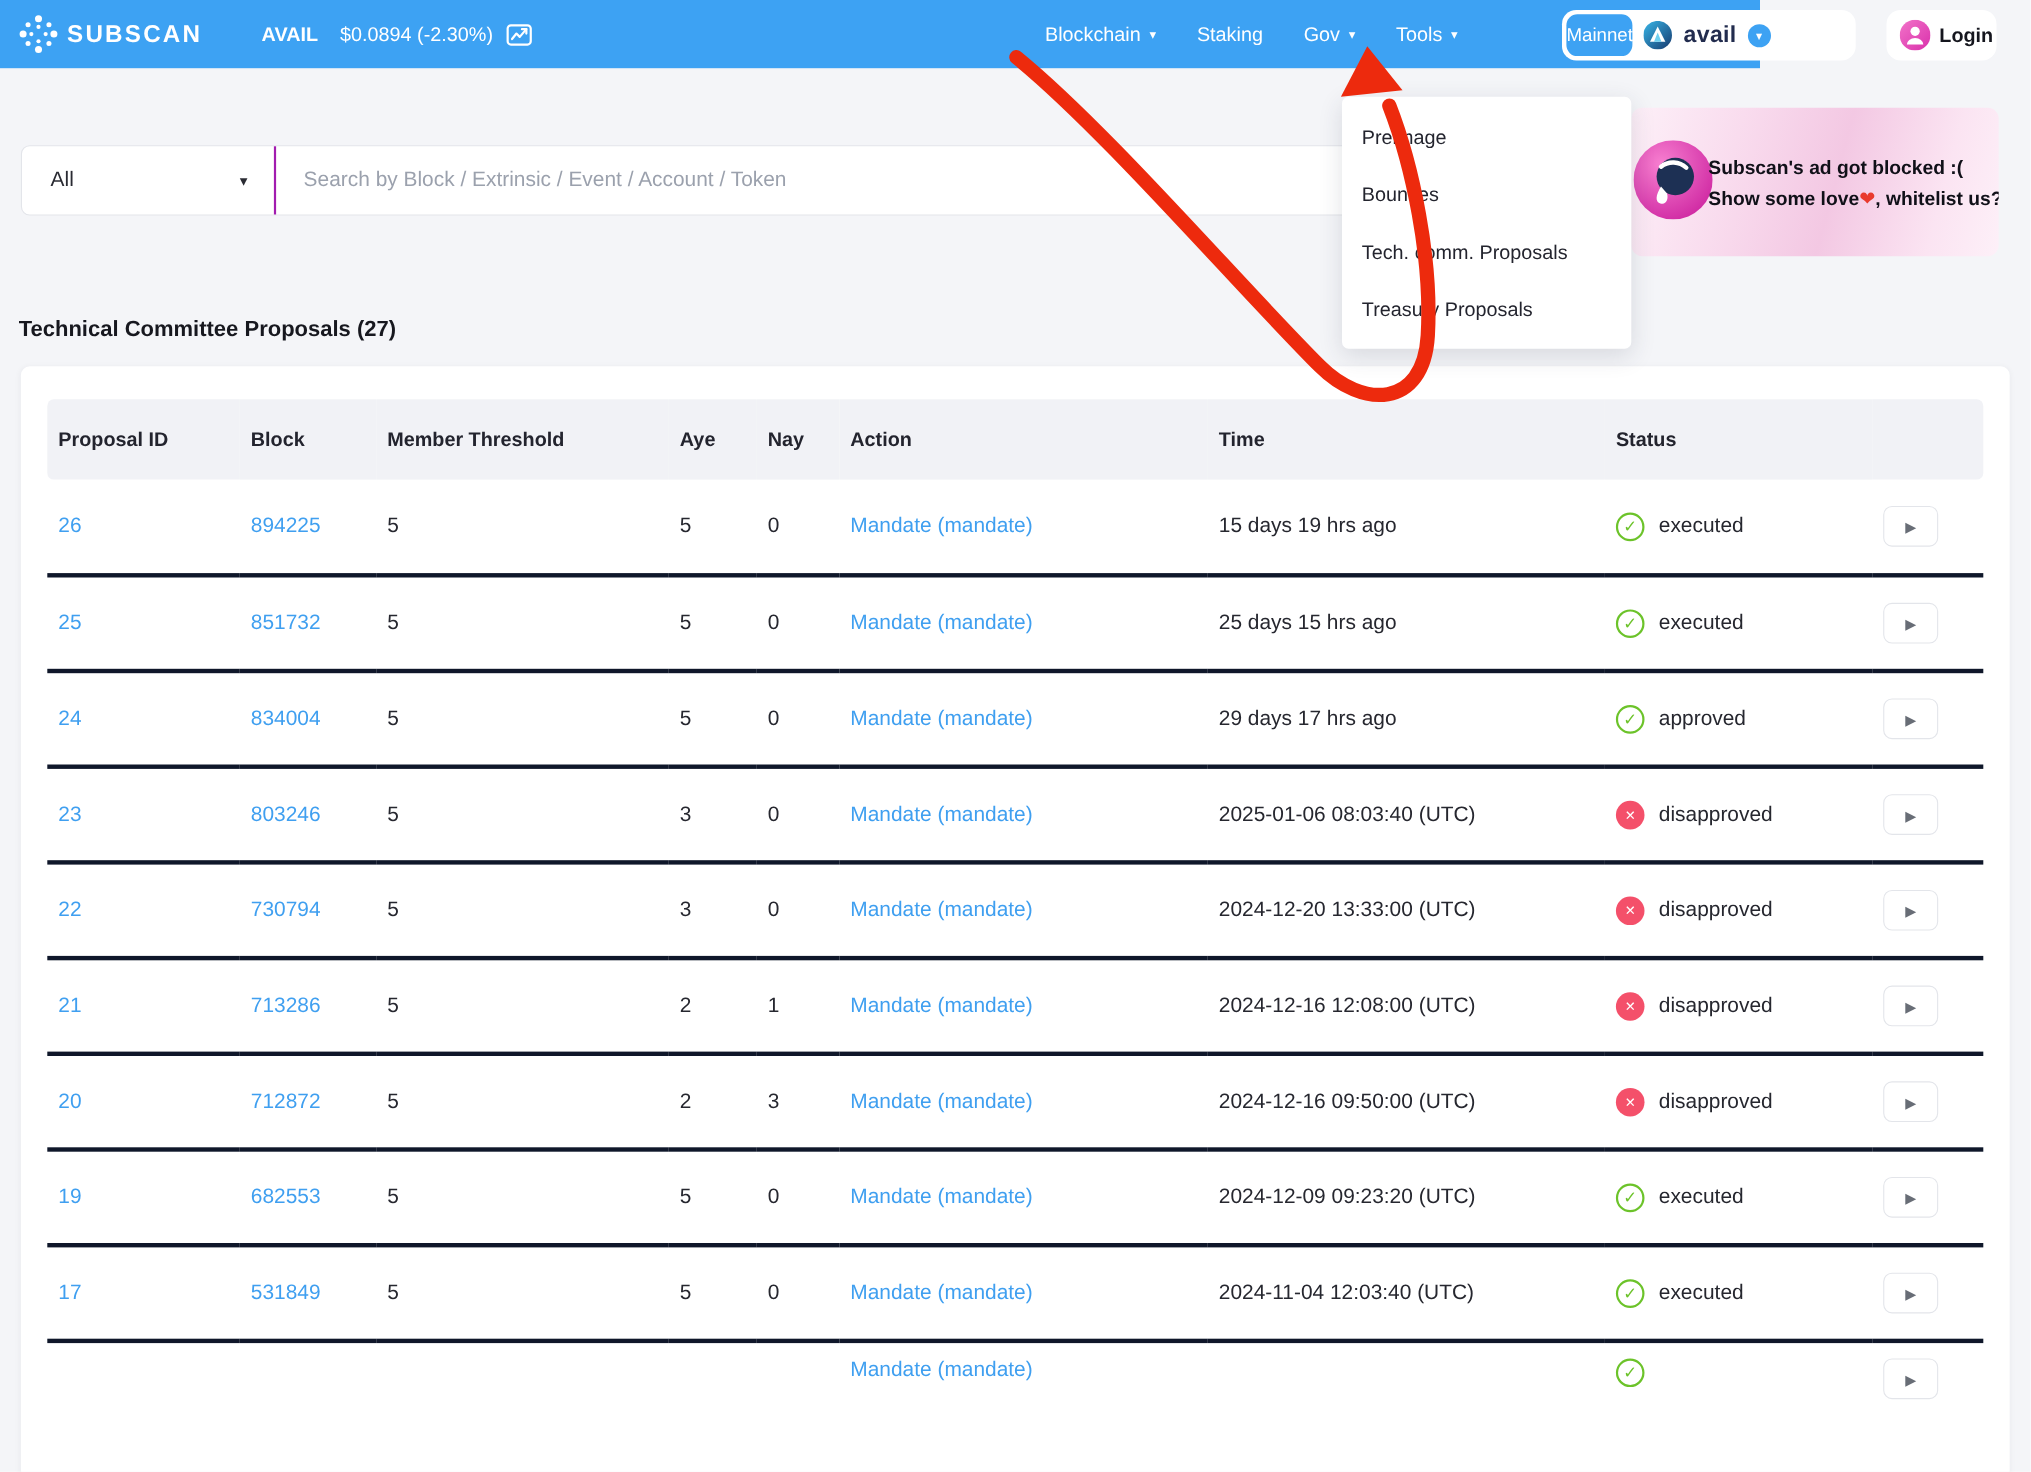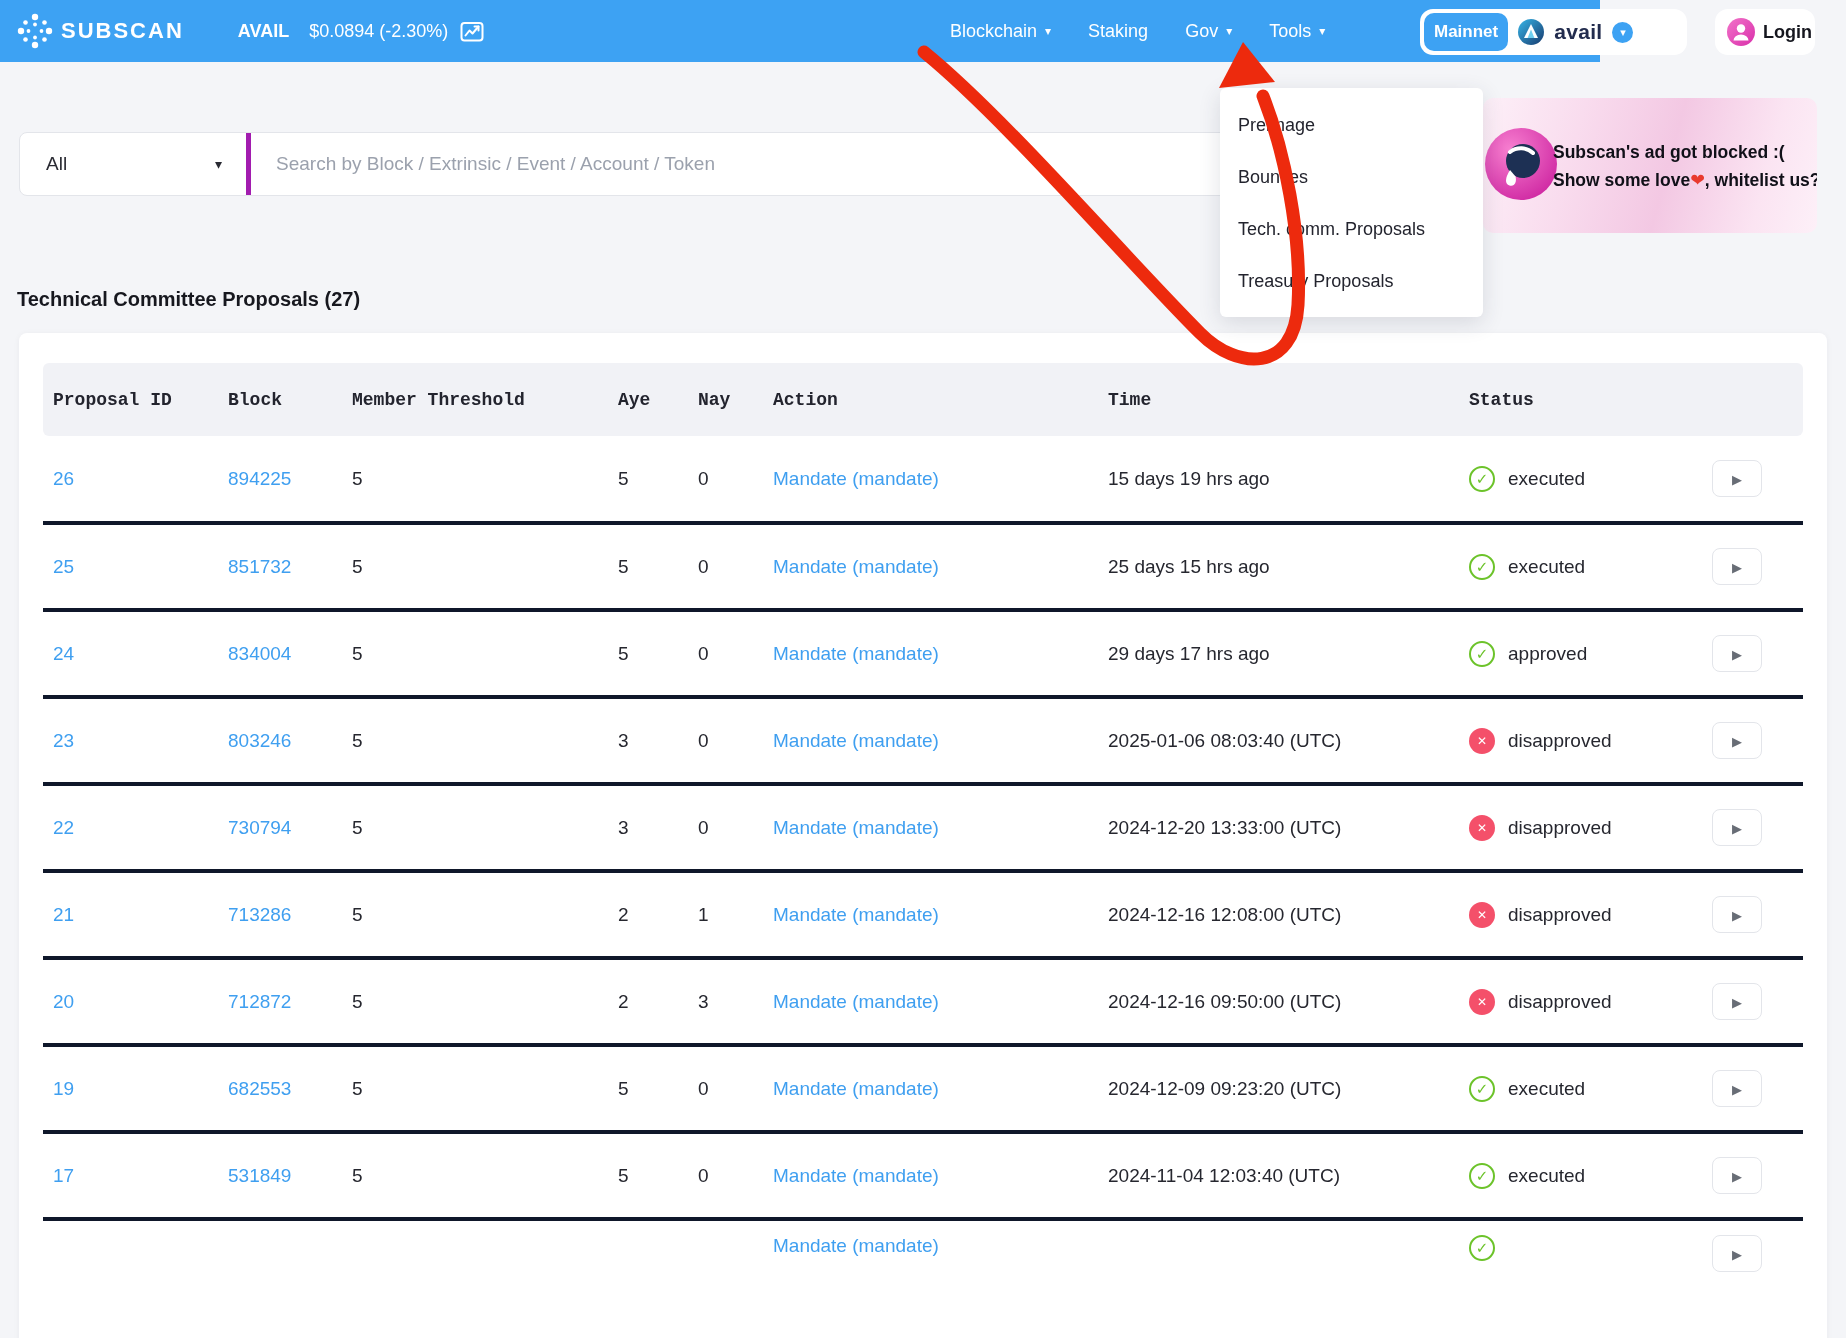--- a/index.html
+++ b/index.html
@@ -16,29 +16,29 @@
   .nav-left{position:absolute;left:16px;top:0;height:62px;display:flex;align-items:center;}
   .brand-text{color:#fff;font-weight:700;font-size:22px;letter-spacing:2px;margin-left:7px;}
   .token{color:#fff;font-weight:700;font-size:18px;margin-left:54px;}
   .price{color:#fff;font-size:18px;margin-left:20px;}
   .chart-ico{margin-left:12px;display:flex;align-items:center;}
   .nav-menu{position:absolute;left:950px;top:0;height:62px;display:flex;align-items:center;gap:37px;}
   .nav-item{color:#fff;font-size:18px;display:flex;align-items:center;gap:8px;cursor:pointer;white-space:nowrap;}
   .chev{font-size:12px;line-height:1;}
   .pill{position:absolute;top:9px;height:46px;background:#fff;border-radius:13px;display:flex;align-items:center;}
   .network-pill{left:1420px;width:267px;padding:0 10px 0 4px;gap:10px;}
-  .mainnet-btn{height:38px;padding:0 10px;background:var(--blue);border:none;border-radius:10px;color:#fff;font-weight:700;font-size:17px;cursor:pointer;}
+  .mainnet-btn{height:38px;padding:0 0;background:var(--blue);border:none;border-radius:10px;color:#fff;font-weight:400;font-size:17px;cursor:pointer;}
   .avail-name{font-weight:700;font-size:21px;color:#222c4e;letter-spacing:.3px;}
   .net-chev{width:21px;height:21px;border-radius:50%;background:var(--blue);color:#fff;font-size:11px;display:flex;align-items:center;justify-content:center;}
   .login-pill{left:1715px;width:100px;padding:0 12px;gap:8px;cursor:pointer;}
   .login-label{font-weight:700;font-size:18px;color:#15161e;}
 
   
   .search-bar{position:absolute;left:19px;top:132px;width:1441px;height:64px;background:#fff;border:1px solid var(--border);border-radius:8px;display:flex;align-items:stretch;z-index:2;}
-  .search-filter{width:231px;display:flex;align-items:center;justify-content:space-between;padding:0 24px 0 26px;cursor:pointer;border-right:5px solid #a21caf;}
+  .search-filter{width:231px;display:flex;align-items:center;justify-content:space-between;padding:0 24px 0 26px;cursor:pointer;border-right:2px solid #a21caf;}
   .filter-value{font-size:19px;color:#2a2b33;}
   .filter-chev{font-size:14px;color:#2a2b33;}
   .search-input{flex:1;border:none;outline:none;font-size:19px;padding-left:25px;color:#2a2b33;background:transparent;border-radius:0 8px 8px 0;}
   .search-input::placeholder{color:#9ba1ad;}
 
   
   .gov-dropdown{position:absolute;left:1220px;top:88px;width:263px;height:229px;background:#fff;border-radius:6px;box-shadow:0 6px 22px rgba(40,50,70,.14);z-index:30;padding:11px 0;}
   .dd-item{height:52px;line-height:52px;padding-left:18px;font-size:18px;color:#23242e;cursor:pointer;white-space:nowrap;}
 
   
@@ -49,21 +49,21 @@
   .ad-line{font-size:17.5px;font-weight:700;color:#101018;line-height:28px;white-space:nowrap;}
   .heart{color:#e93a2e;}
 
   
   .page-title{position:absolute;left:17px;top:288px;font-size:20px;font-weight:700;color:#17181f;z-index:1;}
   .card{position:absolute;left:19px;top:333px;width:1808px;height:1020px;background:#fff;border-radius:8px;box-shadow:0 1px 6px rgba(30,40,60,.05);padding:30px 24px 0;z-index:1;}
 
   table{width:1760px;border-collapse:collapse;table-layout:fixed;}
   col.c1{width:175px}col.c2{width:124px}col.c3{width:266px}col.c4{width:80px}
   col.c5{width:75px}col.c6{width:335px}col.c7{width:361px}col.c8{width:243px}col.c9{width:101px}
-  thead th{background:var(--headerbg);height:73px;text-align:left;padding-left:10px;font-size:18px;font-weight:700;color:#23242e;white-space:nowrap;font-family:Liberation Mono, monospace;}
+  thead th{background:var(--headerbg);height:73px;text-align:left;padding-left:10px;font-size:18px;font-weight:700;color:#23242e;white-space:nowrap;}
   thead th:first-child{border-radius:6px 0 0 6px;}
   thead th:last-child{border-radius:0 6px 6px 0;}
   tbody td{height:87px;padding-left:10px;font-size:19px;color:var(--dark);white-space:nowrap;vertical-align:middle;}
   tbody tr{border-top:4px solid #0f172a;}
   tbody tr:first-child{border-top:none;}
   a.cell-link{color:var(--link);text-decoration:none;cursor:pointer;}
   .status-wrap{display:flex;align-items:center;gap:13px;}
   .status-icon{width:26px;height:26px;border-radius:50%;display:inline-flex;align-items:center;justify-content:center;flex:none;font-weight:700;}
   .status-icon.success{border:2.5px solid var(--green);color:var(--green);font-size:15px;}
   .status-icon.error{background:var(--red);color:#fff;font-size:12px;}

